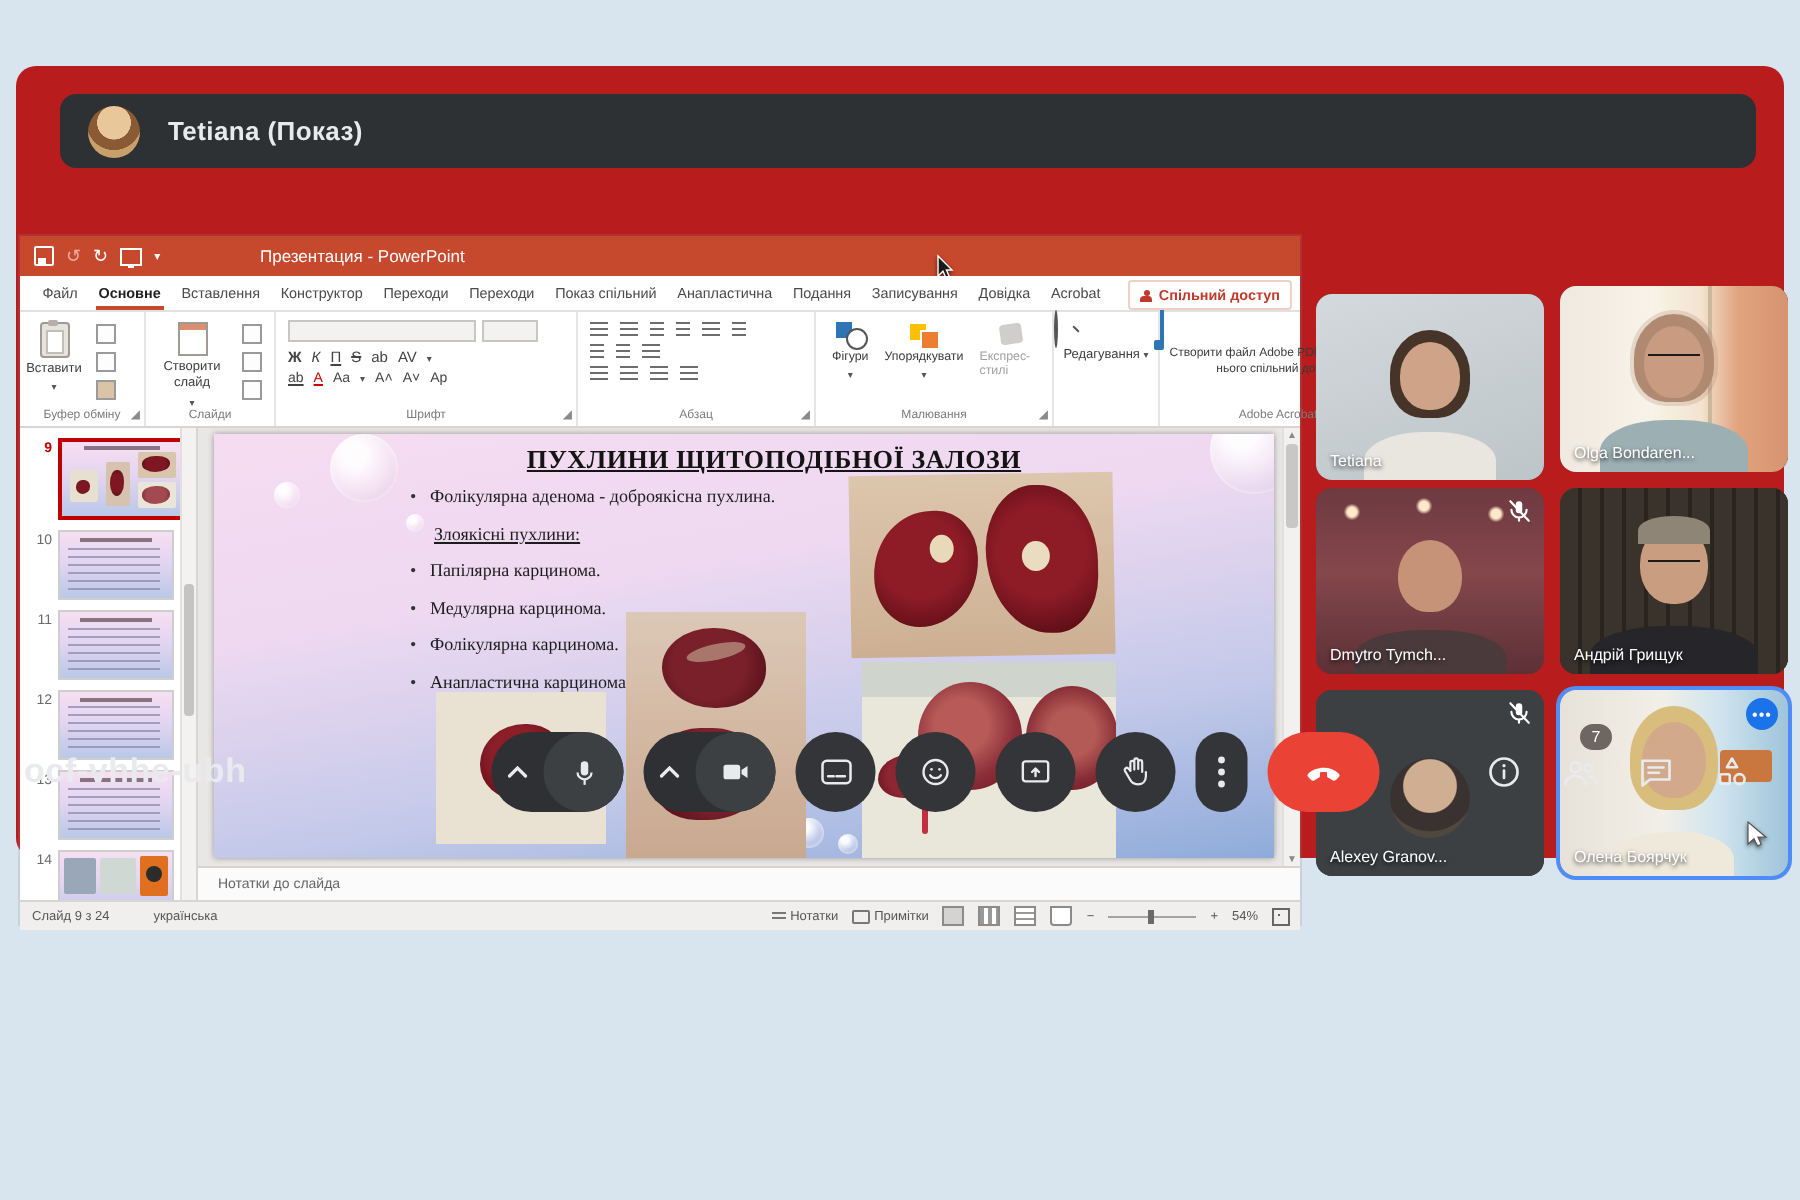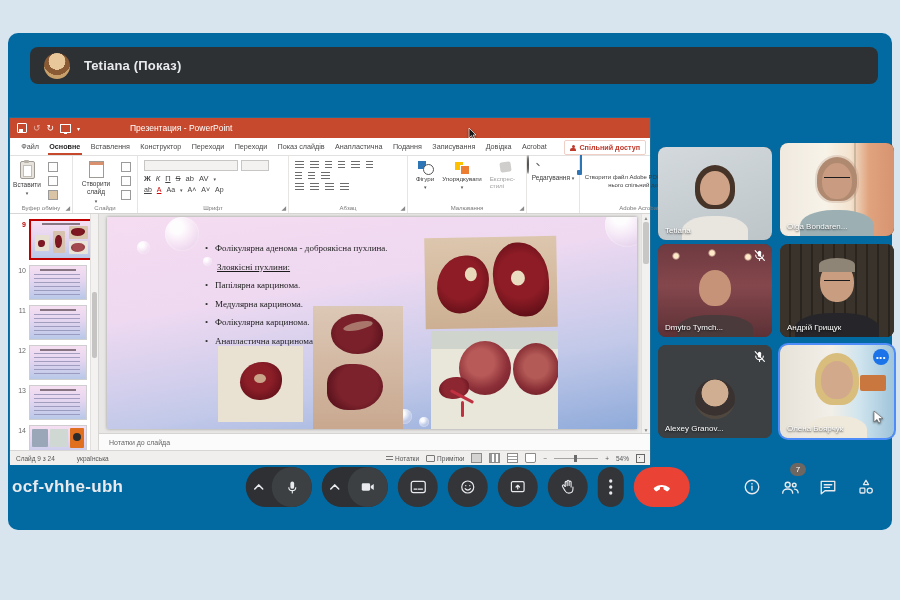--- a/index.html
+++ b/index.html
@@ -1,17 +1,17 @@
 <!DOCTYPE html>
 <html><head>
 <meta charset="utf-8">
 <style>
   html,body{margin:0;padding:0;}
   body{width:900px;height:600px;background:#d8e4ee;font-family:"Liberation Sans",sans-serif;overflow:hidden;position:relative;}
-  .meet-window{position:absolute;left:8px;top:33px;width:884px;height:497px;background:#0369a1;border-radius:10px;}
+  .meet-window{position:absolute;left:8px;top:33px;width:884px;height:396px;background:#b91c1c;border-radius:10px;}
 
   
   .banner{position:absolute;left:22px;top:14px;right:14px;height:37px;background:#2e3134;border-radius:8px;display:flex;align-items:center;padding-left:14px;gap:14px;}
   .banner .avatar{width:26px;height:26px;border-radius:50%;background:radial-gradient(circle at 50% 32%,#e8c89a 0 38%,#8a5a34 39% 62%,#c9a06a 63%);}
   .banner .pname{color:#e8eaed;font-size:13px;font-weight:bold;letter-spacing:.2px;}
 
   
   .ppt{position:absolute;left:2px;top:85px;width:640px;height:344px;background:#fff;box-shadow:0 0 0 1px #8a8a8a33;font-family:"Liberation Sans",sans-serif;}
   .ppt-titlebar{position:relative;height:20px;background:#c7492d;color:#fff;}
   .qat{position:absolute;left:7px;top:0;height:20px;display:flex;align-items:center;gap:6px;font-size:9px;color:#fff;}
@@ -205,21 +205,21 @@
         </svg>
     </div>
 
     <div class="ppt-tabs">
       <span class="tab">Файл</span>
       <span class="tab active">Основне</span>
       <span class="tab">Вставлення</span>
       <span class="tab">Конструктор</span>
       <span class="tab">Переходи</span>
       <span class="tab">Переходи</span>
-      <span class="tab">Показ слайдів</span>
+      <span class="tab">Показ спільний</span>
       <span class="tab">Анапластична</span>
       <span class="tab">Подання</span>
       <span class="tab">Записування</span>
       <span class="tab">Довідка</span>
       <span class="tab">Acrobat</span>
       <span class="share-btn">
         <span class="share-person"></span>
         <span>Спільний доступ</span>
       </span>
     </div>
@@ -422,20 +422,21 @@
         <div class="slide">
           <span class="bubble" style="left:58px;top:0;width:34px;height:34px"></span>
           <span class="bubble" style="left:30px;top:24px;width:13px;height:13px"></span>
           <span class="bubble" style="left:96px;top:40px;width:9px;height:9px"></span>
           <span class="bubble" style="left:498px;top:-14px;width:44px;height:44px"></span>
           <span class="bubble" style="left:290px;top:192px;width:15px;height:15px"></span>
           <span class="bubble" style="left:268px;top:198px;width:8px;height:8px"></span>
           <span class="bubble" style="left:312px;top:200px;width:10px;height:10px"></span>
           <span class="bubble" style="left:352px;top:196px;width:26px;height:26px"></span>
 
+          <div class="slide-title">ПУХЛИНИ ЩИТОПОДІБНОЇ ЗАЛОЗИ</div>
 
           <ul class="bullets">
             <li>Фолікулярна аденома - доброякісна пухлина.</li>
             <li class="nobullet">Злоякісні пухлини:</li>
             <li>Папілярна карцинома.</li>
             <li>Медулярна карцинома.</li>
             <li>Фолікулярна карцинома.</li>
             <li>Анапластична карцинома.</li>
           </ul>
 

